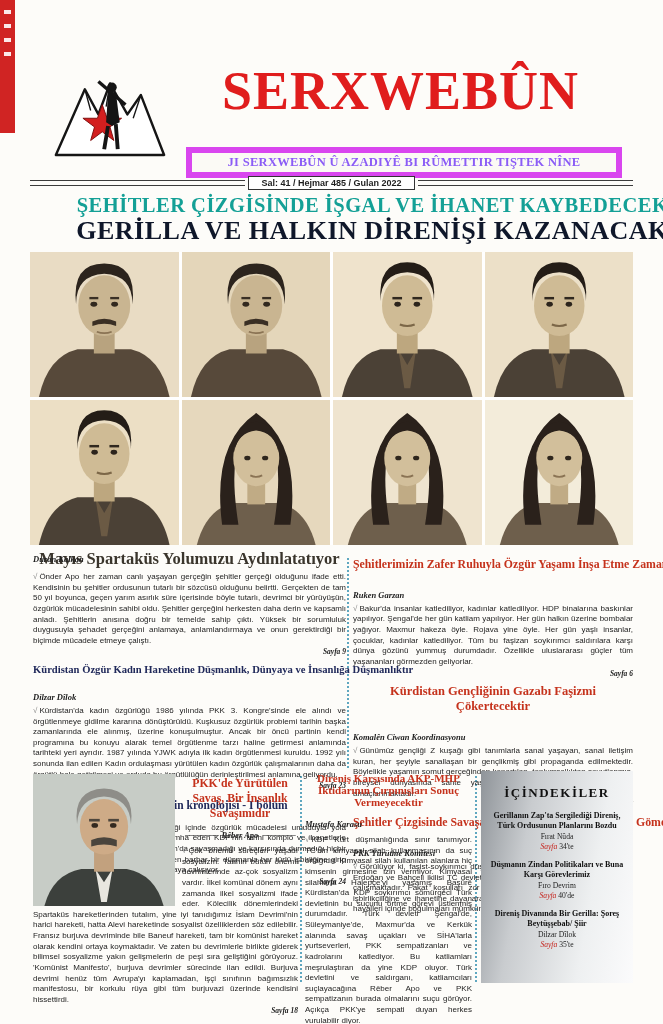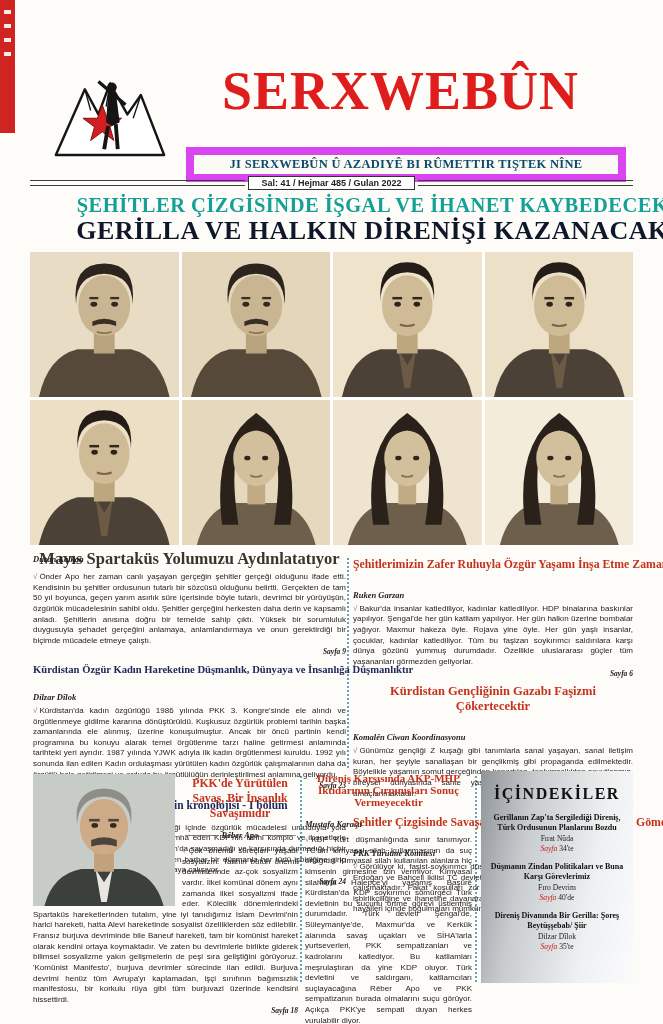--- a/index.html
+++ b/index.html
@@ -8,22 +8,22 @@
 
   
   .edge-strip{position:absolute;left:0;top:0;width:15px;height:133px;background:#d02423;}
   .edge-strip .mark{position:absolute;left:4px;width:7px;height:4px;background:#fff;opacity:.9;}
 
   
   .logo{position:absolute;left:52px;top:68px;width:116px;height:96px;}
   .mast-title{position:absolute;left:168px;top:64px;width:465px;text-align:center;
       font-family:"Liberation Serif",serif;font-weight:700;font-size:54px;line-height:1.0;
       color:#e01d1d;letter-spacing:1px;white-space:nowrap;}
-  .slogan{position:absolute;left:186px;top:147px;width:424px;border:8px solid #d946ef;background:#fbfaf5;
-      font-family:"Liberation Serif",serif;font-weight:700;font-size:12.5px;color:#0c4a6e;
+  .slogan{position:absolute;left:186px;top:147px;width:424px;border:6px solid #d946ef;background:#fbfaf5;
+      font-family:"Liberation Serif",serif;font-weight:700;font-size:12.5px;color:#8b5cf6;
       text-align:center;padding:2px 0;letter-spacing:.3px;white-space:nowrap;}
   .issue-row{position:absolute;left:30px;top:176px;width:603px;display:flex;align-items:center;}
   .issue-rule{flex:1;height:4px;border-top:1px solid #3c3c3c;border-bottom:1px solid #3c3c3c;}
   .issue-box{border:1px solid #333;padding:1px 12px;margin:0 3px;font-weight:700;font-size:9px;white-space:nowrap;background:#fff;}
 
   
   .hl{position:absolute;left:0;width:663px;text-align:center;font-family:"Liberation Serif",serif;
       font-weight:700;white-space:nowrap;padding-left:41px;}
   .hl1{top:194px;font-size:20.5px;color:#14a096;letter-spacing:.5px;}
   .hl2{top:216px;font-size:26px;color:#0f172a;letter-spacing:.5px;}
@@ -70,21 +70,21 @@
   .rule-author .dash{letter-spacing:-1px;color:#444;font-size:9px;}
   .botM{position:absolute;left:305px;top:770px;width:167px;}
   .botM .t-red{font-size:11px;margin-top:2px;}
   .botM .author{display:block;margin-top:4px;}
   .botM .body-p{margin-top:6px;}
 
   
   .contents{position:absolute;left:481px;top:771px;width:152px;height:212px;box-sizing:border-box;
       padding:14px 6px 6px;background:linear-gradient(100deg,#8f9499 0%,#c9cccf 30%,#eef0f1 70%,#fbfbfc 100%);}
   .contents h2{margin:0 0 10px;text-align:center;font-family:"Liberation Serif",serif;font-weight:700;
-      font-size:16px;letter-spacing:1.5px;color:#101010;}
+      font-size:13px;letter-spacing:1.5px;color:#101010;}
   .ci{margin-bottom:9px;text-align:center;font-family:"Liberation Serif",serif;}
   .ci .ct{font-weight:700;font-size:8px;line-height:1.25;color:#111;}
   .ci .ca{font-size:7.6px;margin-top:1px;color:#222;}
   .ci .cp{font-size:7.6px;margin-top:1px;}
   .ci .cp .sw{color:#c5231c;font-style:italic;}
 </style>
 </head>
 <body>
 
 <div id="page">

